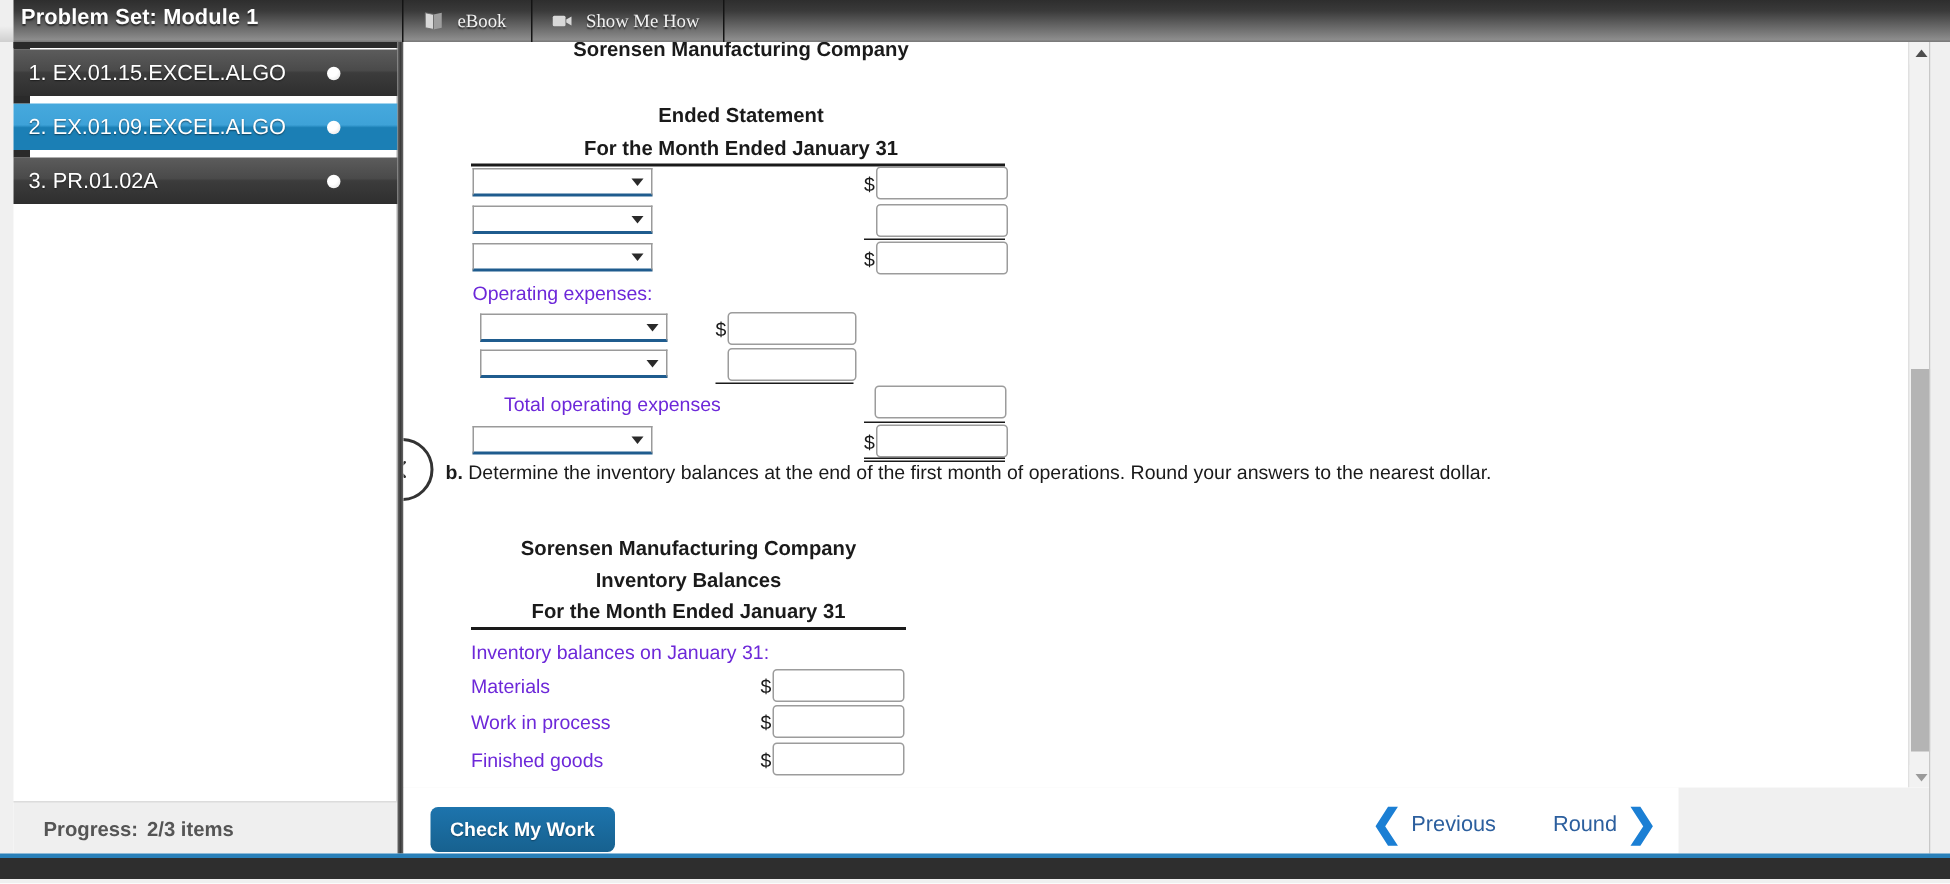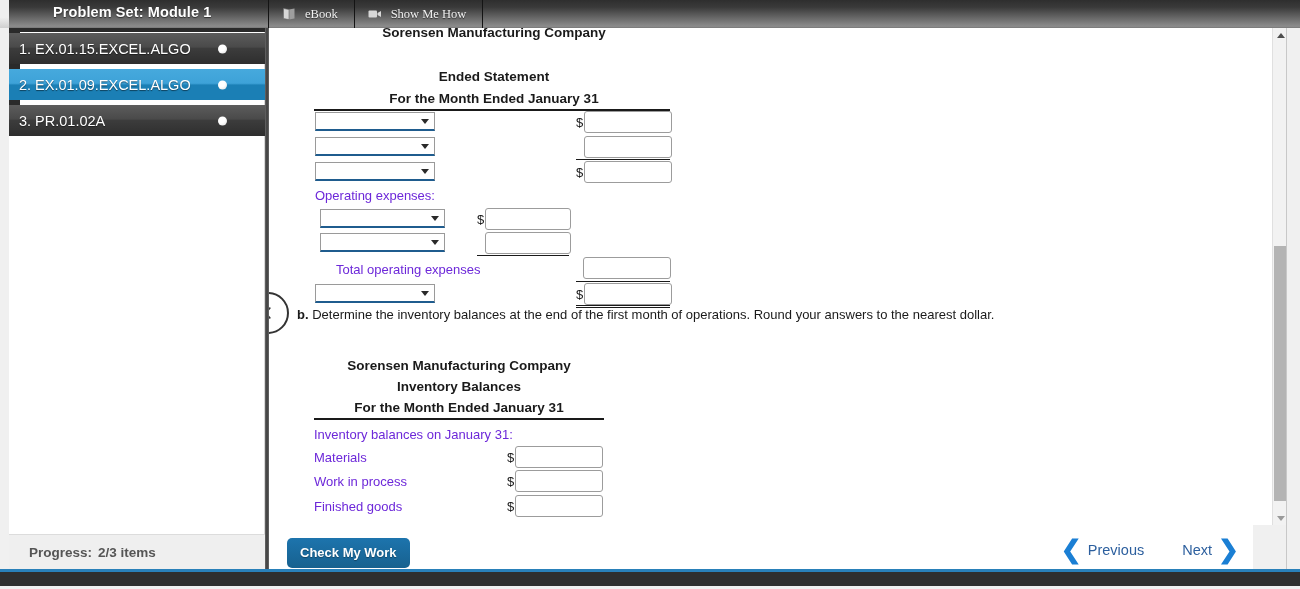--- a/index.html
+++ b/index.html
@@ -19,21 +19,20 @@
   }
   .topbar-leftcap {
     position: absolute; left: 0; top: 0; width: 9px; height: 28px;
     background: linear-gradient(to bottom,#efefef 0%, #efefef 62%, #cfcfcf 100%);
   }
   .ps-title {
     position: absolute; left: 14px; top: 4px;
     font-size: 14.5px; font-weight: bold; color: #ffffff;
     letter-spacing: .1px;
     text-shadow: 0 1px 1px rgba(0,0,0,.55);
-    margin-left: 39px;
   }
   .tabstrip { position: absolute; left: 268px; top: 0; height: 28px; display: flex; }
   .tab {
     position: relative; height: 28px; display: flex; align-items: center;
     padding: 0 16px 0 12px; color: #f2f2f2; font-size: 12.5px;
     border-right: 1px solid #141414;
     text-shadow: 0 1px 1px rgba(0,0,0,.6);
     cursor: pointer;
     font-family: Liberation Serif, serif;
   }
@@ -143,21 +142,21 @@
   }
   .vs-arrow.up i { transform:translate(-50%,-60%); border-bottom:5px solid #4e4e4e; }
   .vs-arrow.down i { transform:translate(-50%,-40%); border-top:5px solid #9a9a9a; }
   .vs-thumb {
     position:absolute; left:1px; width:13px; top:218px; height:255px;
     background:#b4b4b4; cursor:pointer;
   }
 
   
   .footer {
-    position:absolute; left:269px; top:525px; width:984px; height:44px;
+    position:absolute; left:269px; top:525px; width:850px; height:44px;
     background:#ffffff;
   }
   .check-btn {
     position:absolute; left:18px; top:13px;
     background: linear-gradient(to bottom,#1d74ad,#17618f);
     color:#ffffff; font-size:13px; font-weight:bold;
     padding: 7px 13px 8px; border-radius:5px; cursor:pointer;
     border:none;
     text-shadow: 0 1px 1px rgba(0,0,0,.35);
   }
@@ -362,21 +361,21 @@
   </div>
 
   <div class="footer">
     <button class="check-btn">Check My Work</button>
     <div class="navlinks">
       <div class="navlink prev">
         <span class="big-chev">❮</span>
         <span>Previous</span>
       </div>
       <div class="navlink next">
-        <span>Next</span>
+        <span>Round</span>
         <span class="big-chev">❯</span>
       </div>
     </div>
   </div>
 
   <div class="content-right-border"></div>
   <div class="right-edge"></div>
 
   <div class="footer-rule"></div>
   <div class="footer-dark"></div>

